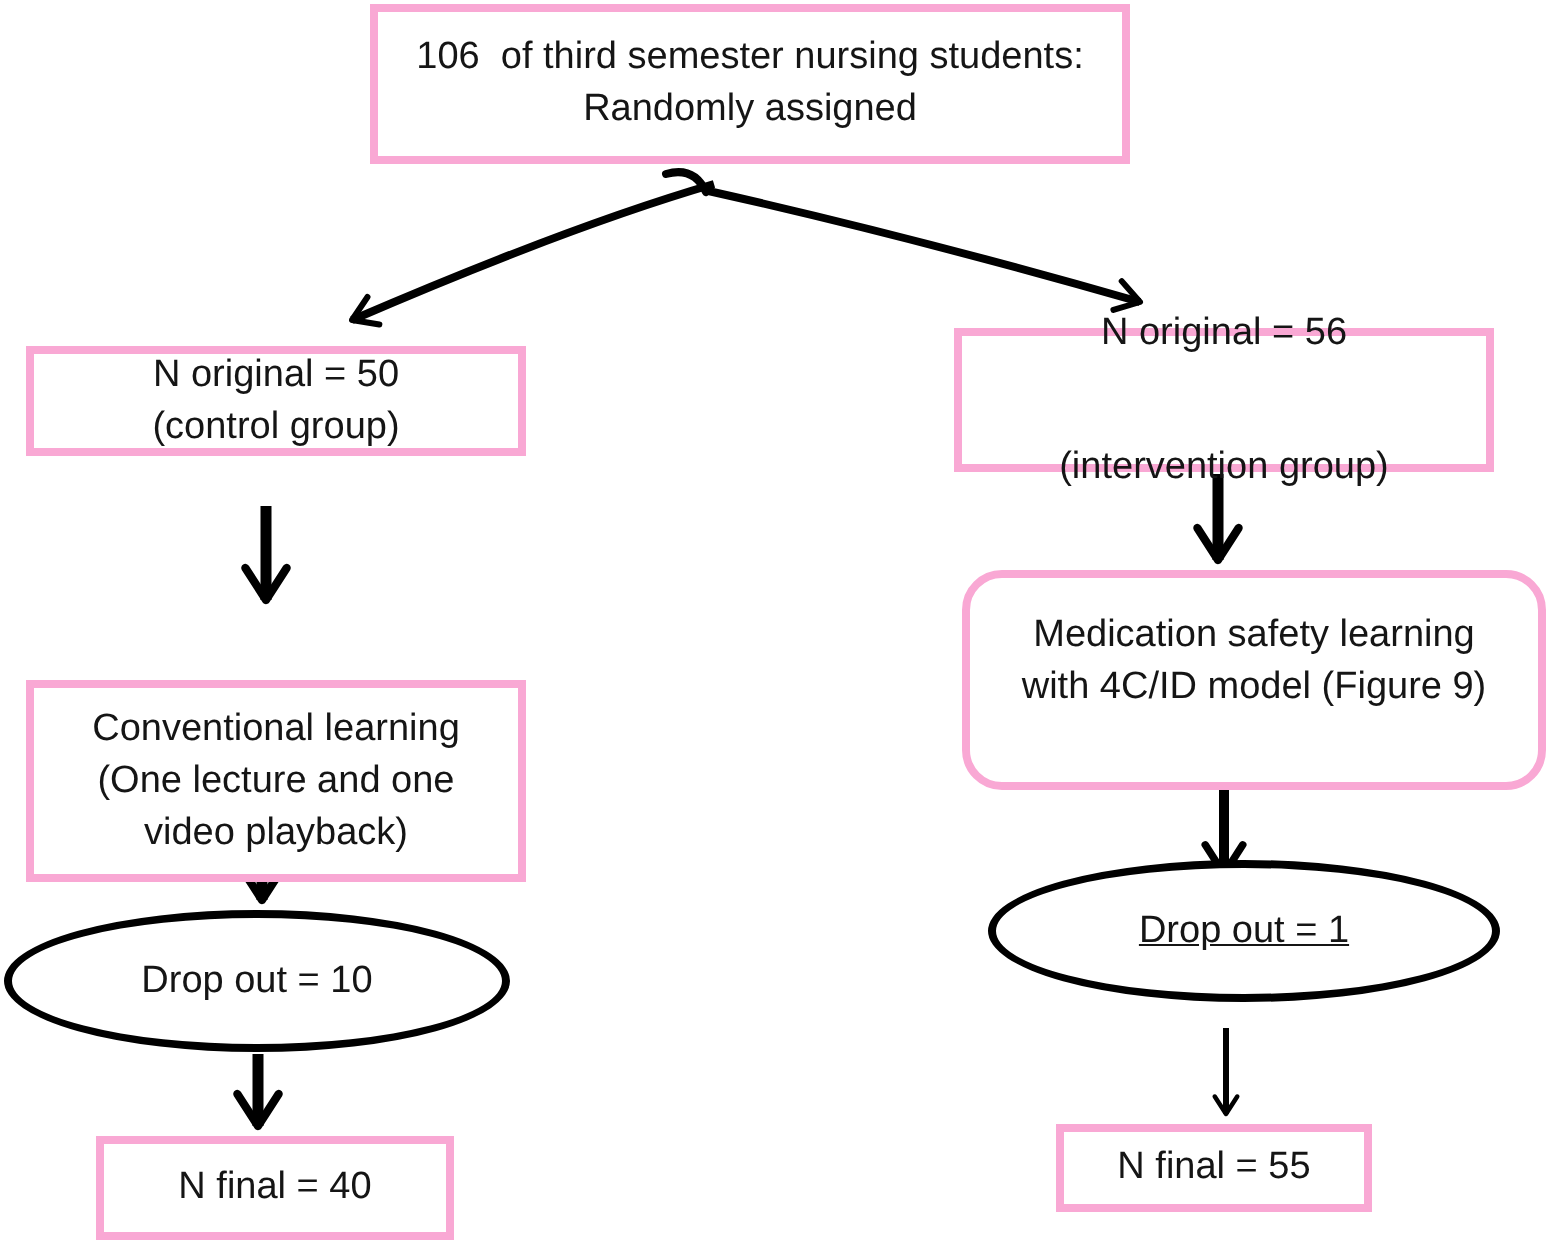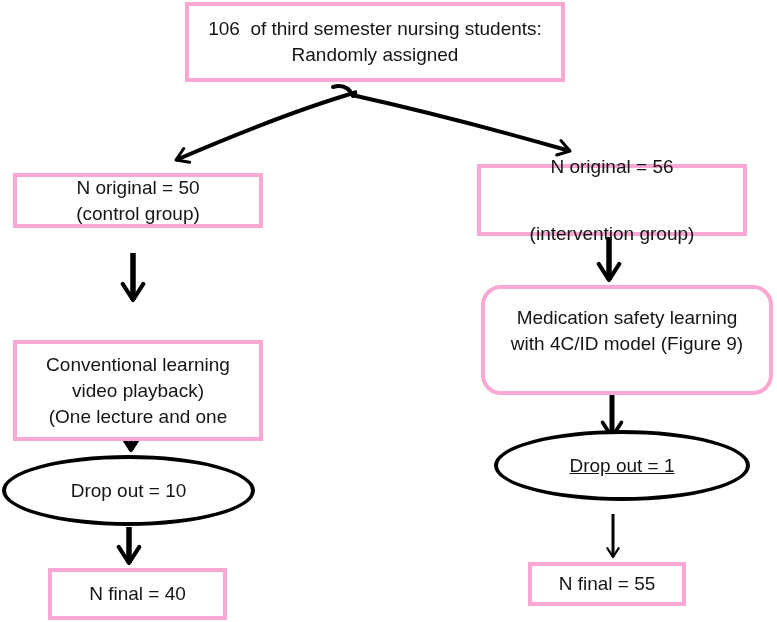--- a/index.html
+++ b/index.html
@@ -87,22 +87,22 @@
     <span class="line">(control group)</span>
   </div>
 
   <div class="node rect" style="left:477px; top:164px; width:270px; height:72px;gap:41px;">
     <span class="line">N original = 56</span>
     <span class="line">(intervention group)</span>
   </div>
 
   <div class="node rect" style="left:13px; top:306px; width:250px; height:101px;margin-top:34px;">
     <span class="line">Conventional learning</span>
+    <span class="line">(One lecture and one</span>
     <span class="line">video playback)</span>
-    <span class="line">(One lecture and one</span>
   </div>
 
   <div class="node rect top-align" style="left:481px; top:285px; width:292px; height:110px;border-radius:20px;">
     <span class="line">Medication safety learning</span>
     <span class="line">with 4C/ID model (Figure 9)</span>
   </div>
 
   <div class="node ellipse" style="left:2px; top:455px; width:253px; height:71px;">
     <span class="line">Drop out = 10</span>
   </div>

